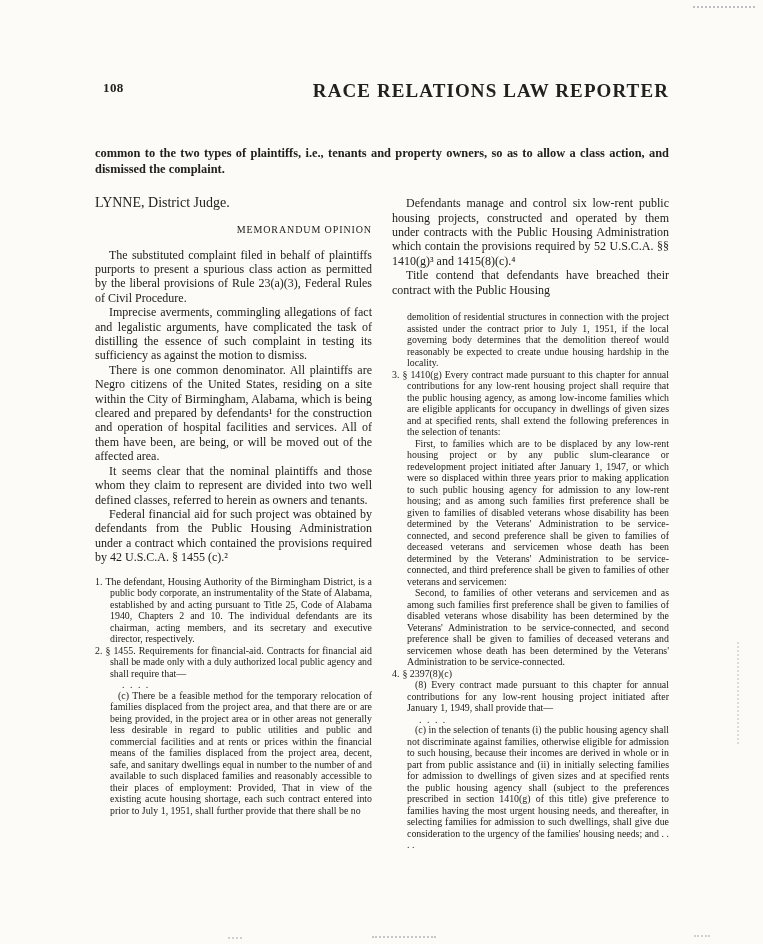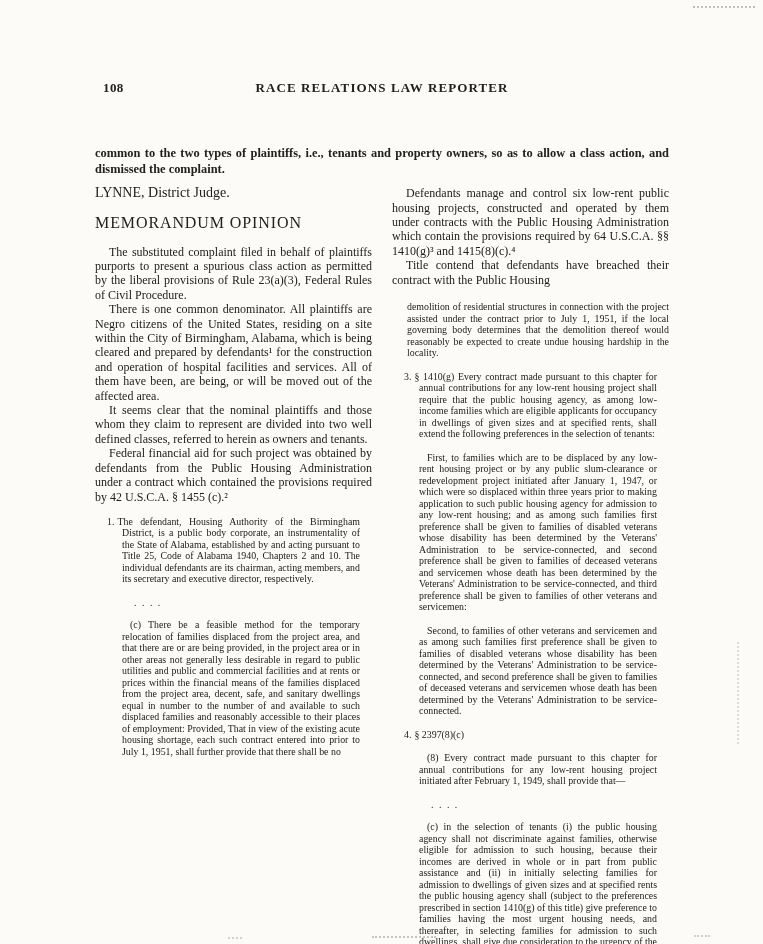--- a/index.html
+++ b/index.html
@@ -13,52 +13,52 @@
   }
   .sheet { position: absolute; left: 95px; top: 80px; width: 574px; }
 
   .page-header { position: relative; height: 18px; margin-bottom: 48px; }
   .page-num {
     position: absolute; left: 8px; top: 0;
     font-size: 13px; font-weight: bold; letter-spacing: .4px;
   }
   .page-title {
     position: absolute; left: 0; right: 0; top: 0;
-    text-align: center;
-    font-size: 13px; font-weight: bold; letter-spacing: 1.1px;
+    text-align: right;
+    font-size: 19px; font-weight: bold; letter-spacing: 1.1px;
   }
 
   .lead {
     font-weight: bold;
     font-size: 12.4px; line-height: 15.6px;
     text-align: justify;
-    margin: 0 0 9px 0;
+    margin: 0 0 19px 0;
   }
 
   .columns { display: flex; gap: 20px; }
   .col { width: 277px; }
 
   .judge { font-size: 14px; line-height: 14.4px; margin: 0 0 13px 0; }
   .opinion-heading {
-    font-size: 16px; font-weight: normal; letter-spacing: .9px;
-    text-align: left; margin: 0 0 13px 0;
+    font-size: 10px; font-weight: normal; letter-spacing: .9px;
+    text-align: right; margin: 0 0 13px 0;
   }
   .body-para {
     font-size: 12px; line-height: 14.4px;
     text-align: justify; text-indent: 14px; margin: 0;
   }
 
   .footnotes {
     margin-top: 11px;
     font-size: 9.9px; line-height: 11.5px;
     text-align: justify;
   }
   .footnotes-right { margin-top: 14px; }
   .footnote { padding-left: 15px; }
-  .fn-para { margin: 12px; }
+  .fn-para { margin: 0; }
   .fn-first { text-indent: -15px; }
   .fn-num { padding-right: 3px; }
   .fn-sub { text-indent: 8px; }
   .fn-ellipsis { text-indent: 12px; letter-spacing: 1.5px; line-height: 9.5px; padding-top: 1px; }
   .fn-cont { padding-left: 15px; margin: 0; }
 
   .artifact { position: absolute; opacity: .55; }
   .artifact-top-right { top: 6px; right: 8px; width: 62px; border-top: 2px dotted #8a8f98; }
   .artifact-right-edge { top: 642px; right: 24px; height: 102px; border-left: 2px dotted #a9acb2; opacity: .4; }
   .artifact-bottom-left { bottom: 5px; left: 228px; width: 14px; border-top: 2px dotted #9a9ea6; opacity: .45; }
@@ -83,51 +83,53 @@
 
   <p class="lead">common to the two types of plaintiffs, i.e., tenants and property owners, so as to allow a class action, and dismissed the complaint.</p>
 
   <div class="columns">
 
     <div class="col">
       <p class="judge">LYNNE, District Judge.</p>
       <div class="opinion-heading">MEMORANDUM OPINION</div>
 
       <p class="body-para">The substituted complaint filed in behalf of plaintiffs purports to present a spurious class action as permitted by the liberal provisions of Rule 23(a)(3), Federal Rules of Civil Procedure.</p>
+      <p class="body-para">Imprecise averments, commingling allegations of fact and legalistic arguments, have complicated the task of distilling the essence of such complaint in testing its sufficiency as against the motion to dismiss.</p>
       <p class="body-para">There is one common denominator. All plaintiffs are Negro citizens of the United States, residing on a site within the City of Birmingham, Alabama, which is being cleared and prepared by defendants¹ for the construction and operation of hospital facilities and services. All of them have been, are being, or will be moved out of the affected area.</p>
       <p class="body-para">It seems clear that the nominal plaintiffs and those whom they claim to represent are divided into two well defined classes, referred to herein as owners and tenants.</p>
       <p class="body-para">Federal financial aid for such project was obtained by defendants from the Public Housing Administration under a contract which contained the provisions required by 42 U.S.C.A. § 1455 (c).²</p>
 
       <div class="footnotes">
         <div class="footnote">
           <p class="fn-para fn-first"><span class="fn-num">1.</span><span>The defendant, Housing Authority of the Birmingham District, is a public body corporate, an instrumentality of the State of Alabama, established by and acting pursuant to Title 25, Code of Alabama 1940, Chapters 2 and 10. The individual defendants are its chairman, acting members, and its secretary and executive director, respectively.</span></p>
         </div>
         <div class="footnote">
+          <p class="fn-para fn-first"><span class="fn-num">2.</span><span>§ 1455. Requirements for financial-aid. Contracts for financial aid shall be made only with a duly authorized local public agency and shall require that—</span></p>
           <p class="fn-para fn-ellipsis">. . . .</p>
           <p class="fn-para fn-sub">(c) There be a feasible method for the temporary relocation of families displaced from the project area, and that there are or are being provided, in the project area or in other areas not generally less desirable in regard to public utilities and public and commercial facilities and at rents or prices within the financial means of the families displaced from the project area, decent, safe, and sanitary dwellings equal in number to the number of and available to such displaced families and reasonably accessible to their places of employment: Provided, That in view of the existing acute housing shortage, each such contract entered into prior to July 1, 1951, shall further provide that there shall be no</p>
         </div>
       </div>
     </div>
 
     <div class="col">
-      <p class="body-para">Defendants manage and control six low-rent public housing projects, constructed and operated by them under contracts with the Public Housing Administration which contain the provisions required by 64 U.S.C.A. §§ 1410(g)³ and 1415(8)(c).⁴</p>
+      <p class="body-para">Defendants manage and control six low-rent public housing projects, constructed and operated by them under contracts with the Public Housing Administration which contain the provisions required by 52 U.S.C.A. §§ 1410(g)³ and 1415(8)(c).⁴</p>
       <p class="body-para">Title contend that defendants have breached their contract with the Public Housing</p>
 
       <div class="footnotes footnotes-right">
         <p class="fn-para fn-cont">demolition of residential structures in connection with the project assisted under the contract prior to July 1, 1951, if the local governing body determines that the demolition thereof would reasonably be expected to create undue housing hardship in the locality.</p>
 
         <div class="footnote">
           <p class="fn-para fn-first"><span class="fn-num">3.</span><span>§ 1410(g) Every contract made pursuant to this chapter for annual contributions for any low-rent housing project shall require that the public housing agency, as among low-income families which are eligible applicants for occupancy in dwellings of given sizes and at specified rents, shall extend the following preferences in the selection of tenants:</span></p>
           <p class="fn-para fn-sub">First, to families which are to be displaced by any low-rent housing project or by any public slum-clearance or redevelopment project initiated after January 1, 1947, or which were so displaced within three years prior to making application to such public housing agency for admission to any low-rent housing; and as among such families first preference shall be given to families of disabled veterans whose disability has been determined by the Veterans' Administration to be service-connected, and second preference shall be given to families of deceased veterans and servicemen whose death has been determined by the Veterans' Administration to be service-connected, and third preference shall be given to families of other veterans and servicemen:</p>
           <p class="fn-para fn-sub">Second, to families of other veterans and servicemen and as among such families first preference shall be given to families of disabled veterans whose disability has been determined by the Veterans' Administration to be service-connected, and second preference shall be given to families of deceased veterans and servicemen whose death has been determined by the Veterans' Administration to be service-connected.</p>
         </div>
 
         <div class="footnote">
           <p class="fn-para fn-first"><span class="fn-num">4.</span><span>§ 2397(8)(c)</span></p>
-          <p class="fn-para fn-sub">(8) Every contract made pursuant to this chapter for annual contributions for any low-rent housing project initiated after February 1, 1949, shall provide that—</p>
+          <p class="fn-para fn-sub">(8) Every contract made pursuant to this chapter for annual contributions for any low-rent housing project initiated after January 1, 1949, shall provide that—</p>
           <p class="fn-para fn-ellipsis">. . . .</p>
           <p class="fn-para fn-sub">(c) in the selection of tenants (i) the public housing agency shall not discriminate against families, otherwise eligible for admission to such housing, because their incomes are derived in whole or in part from public assistance and (ii) in initially selecting families for admission to dwellings of given sizes and at specified rents the public housing agency shall (subject to the preferences prescribed in section 1410(g) of this title) give preference to families having the most urgent housing needs, and thereafter, in selecting families for admission to such dwellings, shall give due consideration to the urgency of the families' housing needs; and . . . .</p>
         </div>
       </div>
     </div>
 
   </div>
 </div>
 
 </body></html>

